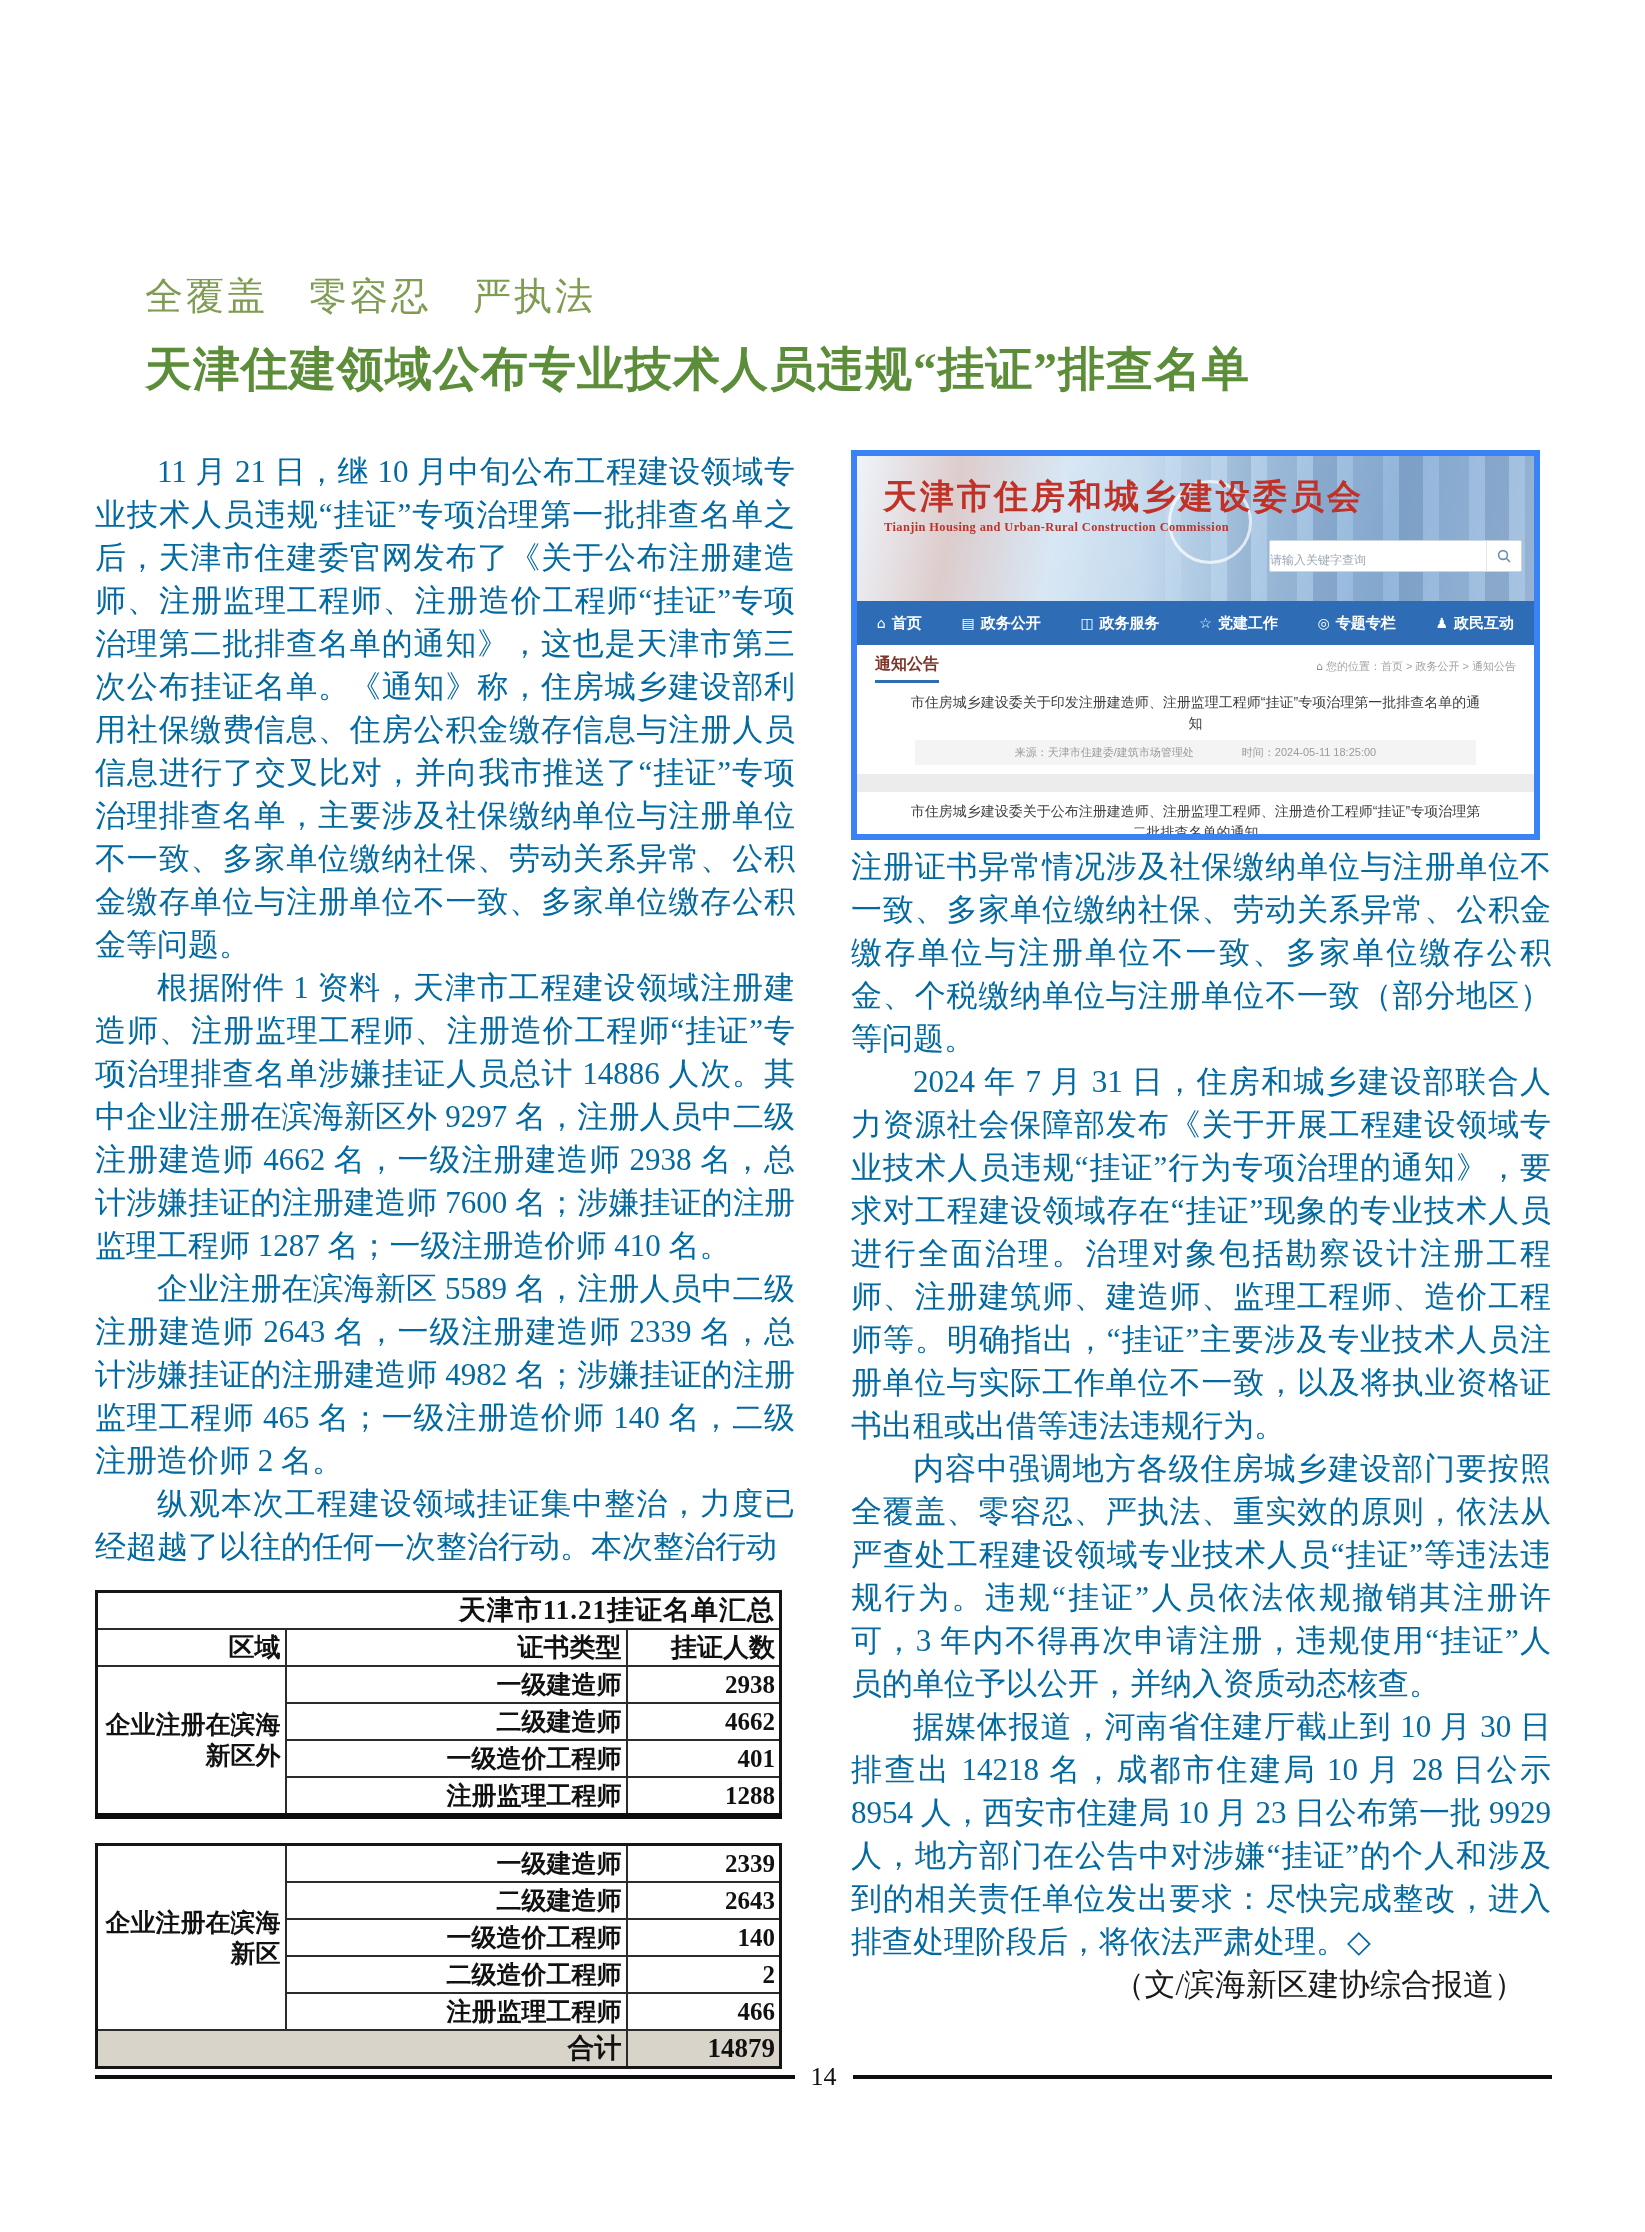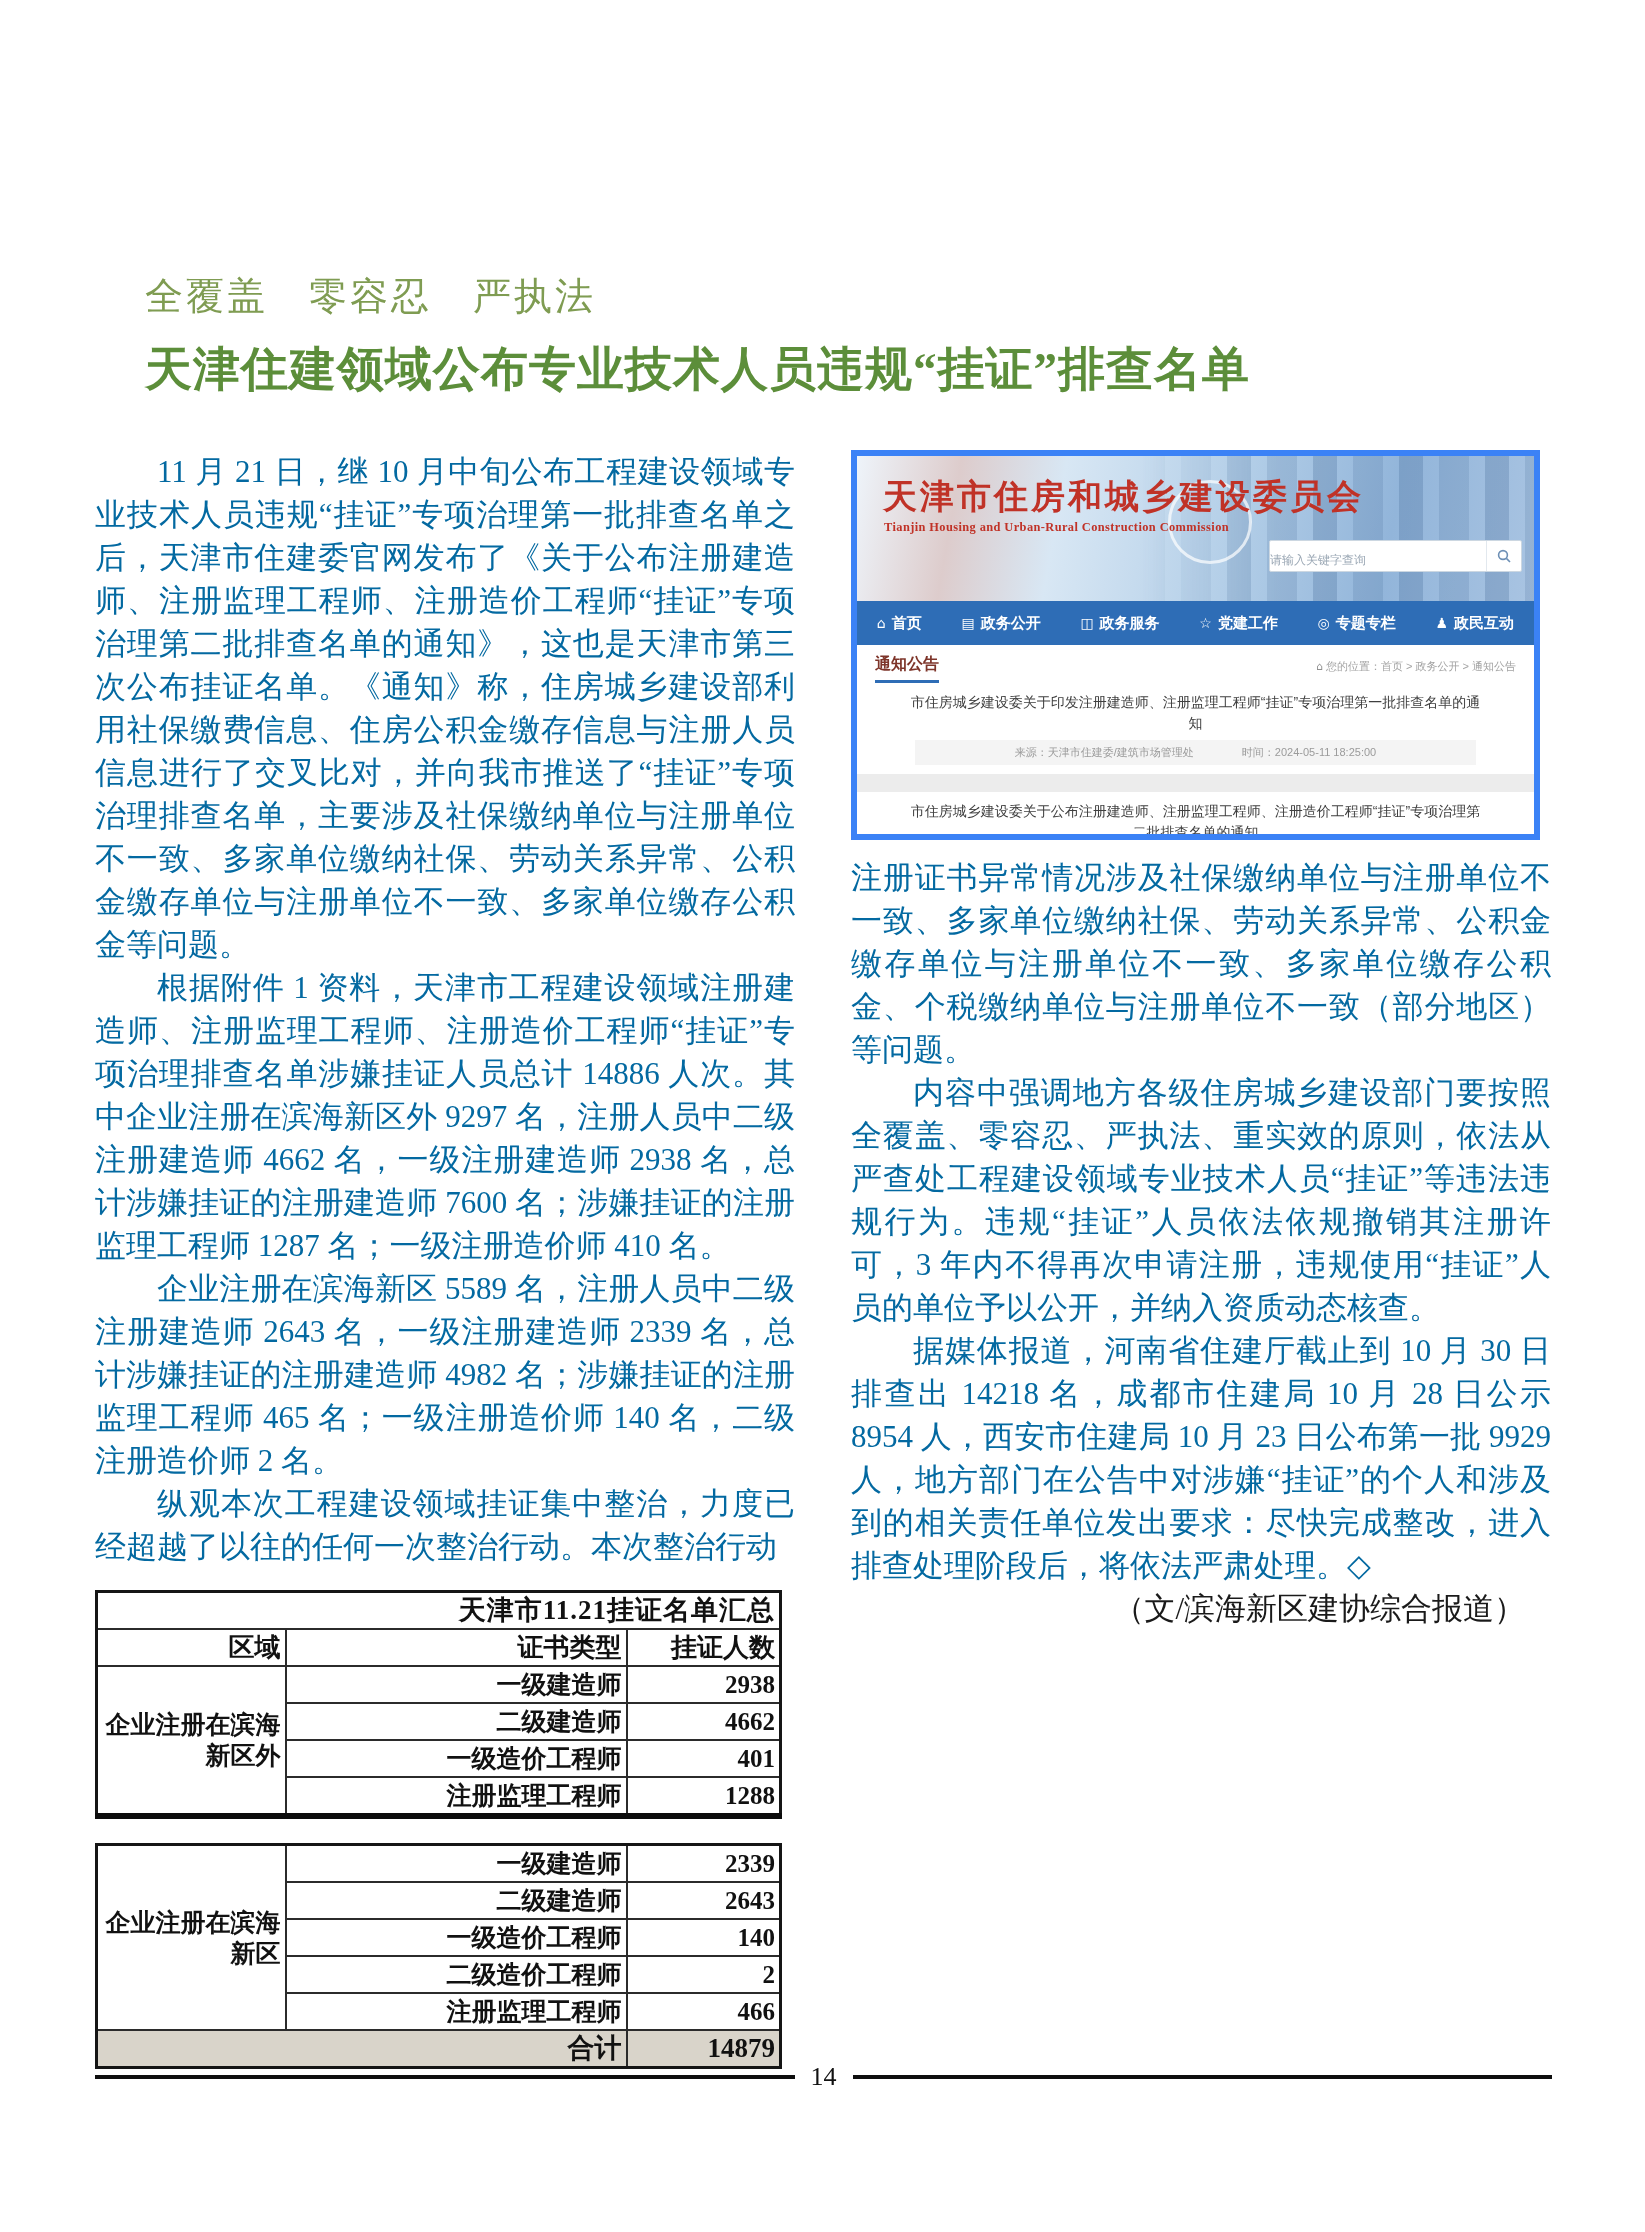--- a/index.html
+++ b/index.html
@@ -69,21 +69,21 @@
   .tab-row { display:flex; justify-content:space-between; align-items:flex-start; }
   .tab { font-size:16px; font-weight:bold; color:#7e352a; padding-bottom:5px; border-bottom:3px solid #2e6db6; cursor:pointer; }
   .crumb { font-size:11px; color:#a3a3a3; padding-top:5px; }
   .crumb .home-ico { font-family:"DejaVu Sans",sans-serif; color:#8f8f8f; }
   .notice { margin-top:9px; text-align:center; }
   .n-title { font-size:14px; color:#3f3f3f; line-height:1.5; padding:0 34px; cursor:pointer; }
   .n-meta { margin:6px 40px 0; background:#f4f4f4; color:#9b9b9b; font-size:11px; padding:5px 0;
     display:flex; justify-content:center; gap:48px; }
   .notice-gap { height:18px; background:#ececec; margin:9px -18px 0; }
 
-  .col-right > .para:first-of-type { margin-top:16px; }
+  .col-right > .para:first-of-type { margin-top:5px; }
   .web-shot + .para { margin-top:20px; }
 
   
   .page-footer { position:absolute; left:95px; top:2062px; width:1457px;
     display:flex; align-items:center; gap:16px; }
   .fl { flex:1; height:4px; background:#0e0e0e; }
   .pagenum { font-size:26px; color:#111; }
 </style>
 </head>
 <body>
@@ -241,20 +241,21 @@
           <div class="notice-gap"></div>
 
           <div class="notice">
             <div class="n-title">市住房城乡建设委关于公布注册建造师、注册监理工程师、注册造价工程师“挂证”专项治理第二批排查名单的通知</div>
 
           </div>
         </div>
       </div>
 
       <p class="para">注册证书异常情况涉及社保缴纳单位与注册单位不一致、多家单位缴纳社保、劳动关系异常、公积金缴存单位与注册单位不一致、多家单位缴存公积金、个税缴纳单位与注册单位不一致（部分地区）等问题。</p>
+      <p class="para indent">2024 年 7 月 31 日，住房和城乡建设部联合人力资源社会保障部发布《关于开展工程建设领域专业技术人员违规“挂证”行为专项治理的通知》，要求对工程建设领域存在“挂证”现象的专业技术人员进行全面治理。治理对象包括勘察设计注册工程师、注册建筑师、建造师、监理工程师、造价工程师等。明确指出，“挂证”主要涉及专业技术人员注册单位与实际工作单位不一致，以及将执业资格证书出租或出借等违法违规行为。</p>
       <p class="para indent">内容中强调地方各级住房城乡建设部门要按照全覆盖、零容忍、严执法、重实效的原则，依法从严查处工程建设领域专业技术人员“挂证”等违法违规行为。违规“挂证”人员依法依规撤销其注册许可，3 年内不得再次申请注册，违规使用“挂证”人员的单位予以公开，并纳入资质动态核查。</p>
       <p class="para indent">据媒体报道，河南省住建厅截止到 10 月 30 日排查出 14218 名，成都市住建局 10 月 28 日公示 8954 人，西安市住建局 10 月 23 日公布第一批 9929 人，地方部门在公告中对涉嫌“挂证”的个人和涉及到的相关责任单位发出要求：尽快完成整改，进入排查处理阶段后，将依法严肃处理。◇</p>
       <p class="byline">（文/滨海新区建协综合报道）</p>
     </div>
   </div>
 
   <div class="page-footer">
     <span class="fl"></span>
     <span class="pagenum">14</span>
     <span class="fl"></span>

